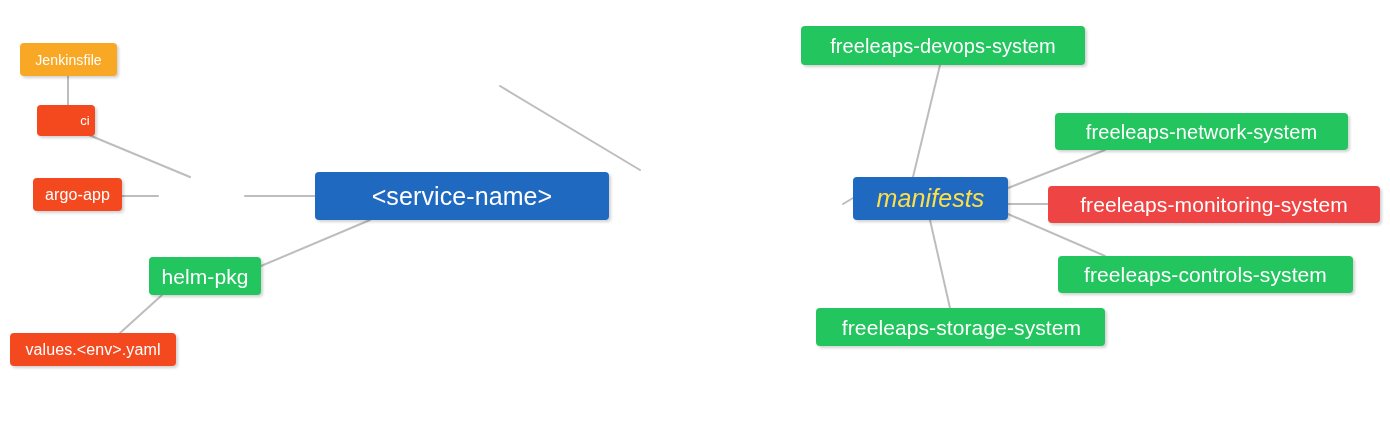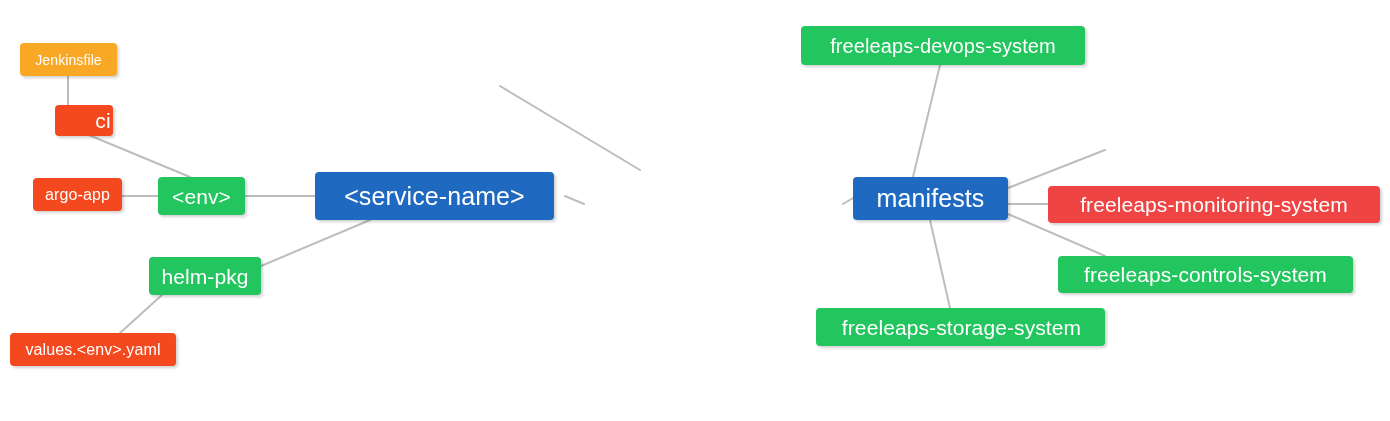--- a/index.html
+++ b/index.html
@@ -61,48 +61,48 @@
       <line x1="190" y1="177" x2="84" y2="133" stroke="#bdbdbd" stroke-width="2" stroke-linecap="round"></line>
       <line x1="158" y1="196" x2="122" y2="196" stroke="#bdbdbd" stroke-width="2" stroke-linecap="round"></line>
       <line x1="68" y1="105" x2="68" y2="59" stroke="#bdbdbd" stroke-width="2" stroke-linecap="round"></line>
       <line x1="162" y1="295" x2="120" y2="333" stroke="#bdbdbd" stroke-width="2" stroke-linecap="round"></line>
       <line x1="913" y1="177" x2="940" y2="65" stroke="#bdbdbd" stroke-width="2" stroke-linecap="round"></line>
       <line x1="1008" y1="188" x2="1105" y2="150" stroke="#bdbdbd" stroke-width="2" stroke-linecap="round"></line>
       <line x1="1008" y1="204" x2="1048" y2="204" stroke="#bdbdbd" stroke-width="2" stroke-linecap="round"></line>
       <line x1="1008" y1="214" x2="1105" y2="256" stroke="#bdbdbd" stroke-width="2" stroke-linecap="round"></line>
       <line x1="930" y1="220" x2="950" y2="308" stroke="#bdbdbd" stroke-width="2" stroke-linecap="round"></line>
     </svg>
-    <div class="node n-blue" style="left: 315px; top: 172px; width: 239px; height: 48px; font-size: 25px; background: rgb(32, 105, 192); color: rgb(255, 255, 255);">
+    <div class="node n-blue" style="left: 315px; top: 172px; width: 294px; height: 48px; font-size: 25px; background: rgb(32, 105, 192); color: rgb(255, 255, 255);">
       <span>&lt;service-name&gt;</span>
     </div>
-    <div class="node n-blue" style="left: 853px; top: 177px; width: 155px; height: 43px; font-size: 25px; background: rgb(32, 105, 192); color: #ffffff;">
+    <div class="node n-blue" style="left: 853px; top: 177px; width: 155px; height: 43px; font-size: 25px; background: rgb(32, 105, 192); color: #fde047; font-style: italic;">
       <span>manifests</span>
-    </div>
-    <div class="node n-green" style="left: 158px; top: 177px; width: 87px; height: 38px; font-size: 21px; background: rgb(34, 197, 94); color: rgb(255, 255, 255);">
-      <span>&lt;env&gt;</span>
     </div>
     <div class="node n-green" style="left: 149px; top: 257px; width: 112px; height: 38px; font-size: 21px; background: rgb(34, 197, 94); color: rgb(255, 255, 255);">
       <span>helm-pkg</span>
     </div>
     <div class="node n-green" style="left: 801px; top: 26px; width: 284px; height: 39px; font-size: 20px; background: rgb(34, 197, 94); color: rgb(255, 255, 255);">
       <span>freeleaps-devops-system</span>
+    </div>
+    <div class="node n-green" style="left: 1055px; top: 113px; width: 293px; height: 37px; font-size: 20px; background: rgb(34, 197, 94); color: rgb(255, 255, 255);">
+      <span>freeleaps-network-system</span>
     </div>
     <div class="node n-green" style="left: 1048px; top: 186px; width: 332px; height: 37px; font-size: 21px; background: #ef4444; color: rgb(255, 255, 255);">
       <span>freeleaps-monitoring-system</span>
     </div>
     <div class="node n-green" style="left: 1058px; top: 256px; width: 295px; height: 37px; font-size: 21px; background: rgb(34, 197, 94); color: rgb(255, 255, 255);">
       <span>freeleaps-controls-system</span>
     </div>
     <div class="node n-green" style="left: 816px; top: 308px; width: 289px; height: 38px; font-size: 21px; background: rgb(34, 197, 94); color: rgb(255, 255, 255); padding-left: 12px;">
       <span>freeleaps-storage-system</span>
     </div>
     <div class="node n-orange" style="left: 20px; top: 26px; width: 97px; height: 33px; font-size: 14px; background: rgb(249, 168, 38); color: rgb(255, 255, 255); margin-top: 17px;">
       <span>Jenkinsfile</span>
     </div>
-    <div class="node n-red" style="left: 55px; top: 105px; width: 31px; height: 31px; font-size: 21px; background: rgb(244, 73, 30); color: rgb(255, 255, 255); padding-left: 48px;">
+    <div class="node n-red" style="left: 37px; top: 105px; width: 31px; height: 31px; font-size: 13px; background: rgb(244, 73, 30); color: rgb(255, 255, 255); padding-left: 48px;">
       <span>ci</span>
     </div>
     <div class="node n-red" style="left: 33px; top: 178px; width: 89px; height: 33px; font-size: 16px; background: rgb(244, 73, 30); color: rgb(255, 255, 255);">
       <span>argo-app</span>
     </div>
     <div class="node n-red" style="left: 10px; top: 333px; width: 166px; height: 33px; font-size: 16px; background: rgb(244, 73, 30); color: rgb(255, 255, 255);">
       <span>values.&lt;env&gt;.yaml</span>
     </div>
   </div>
 

